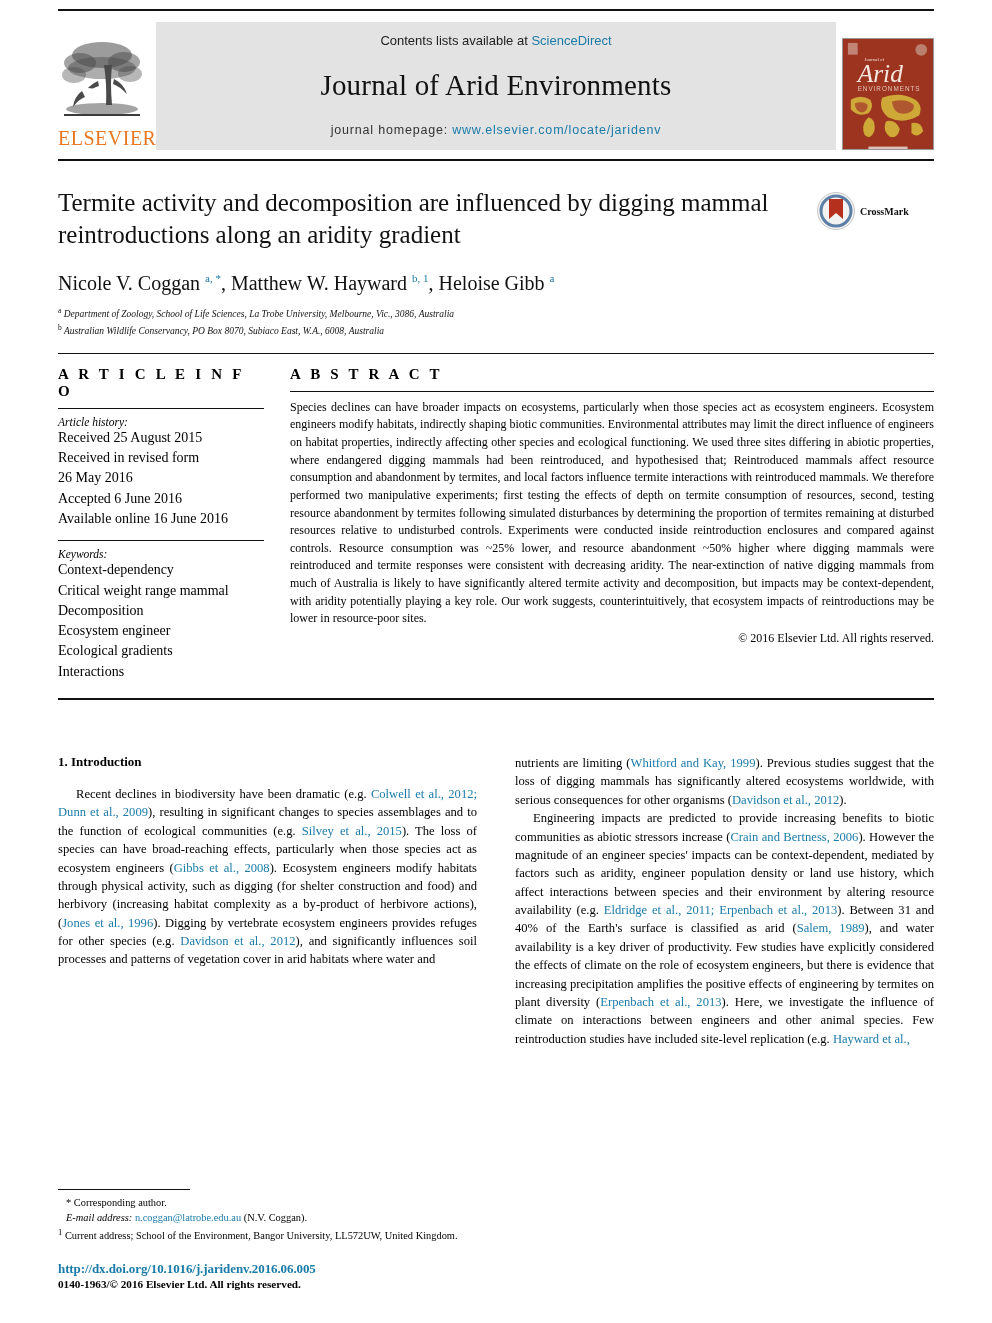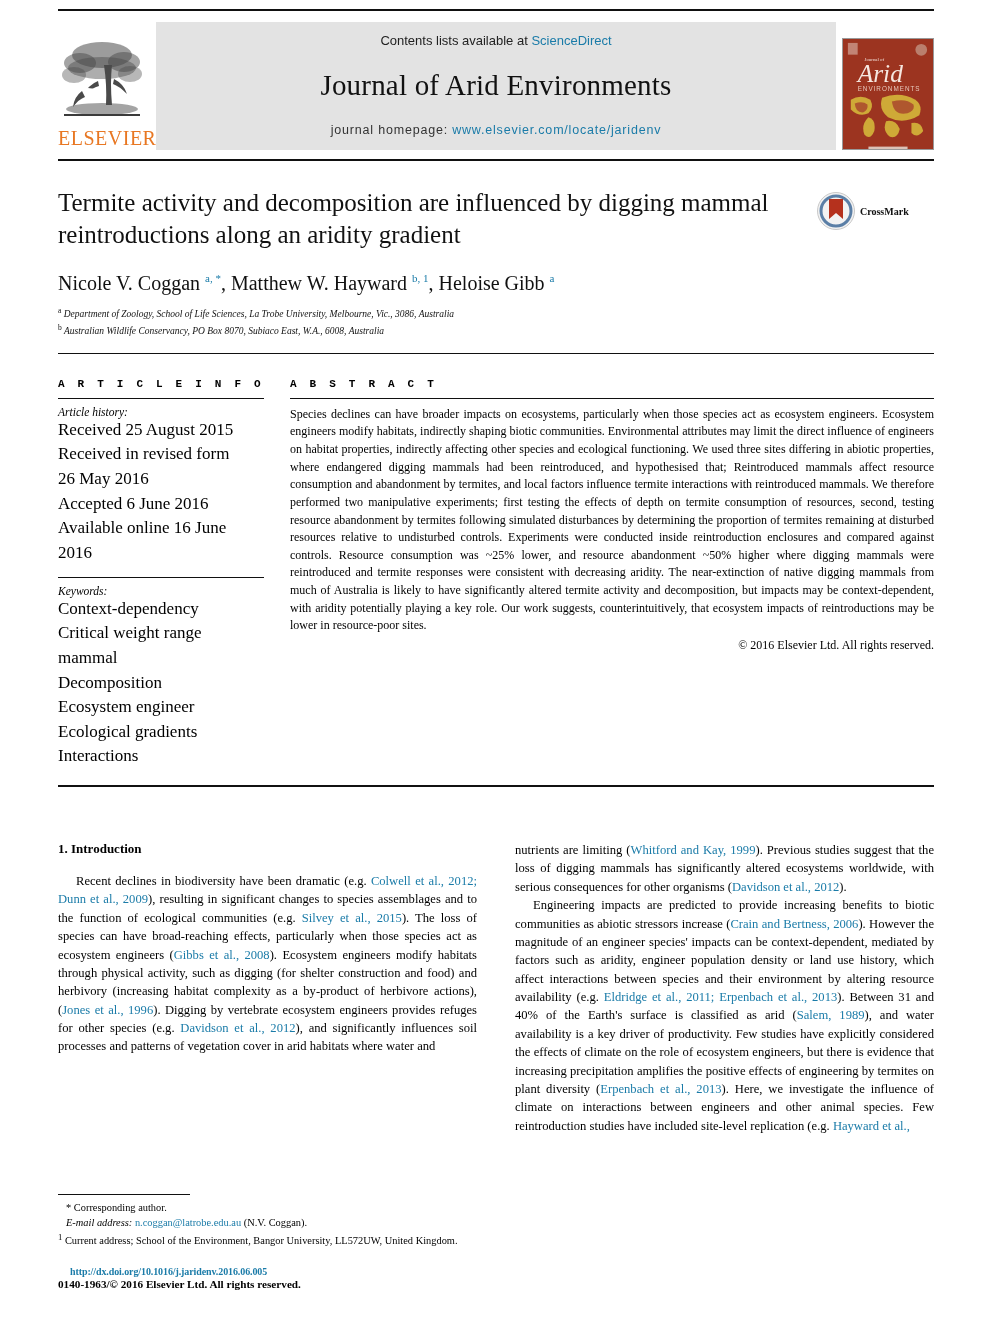--- a/index.html
+++ b/index.html
@@ -151,30 +151,29 @@
     font-weight: bold;
     color: #111;
   }
   .rule-title { border-top: 1.6px solid #111; margin-top: 14px; }
 
   
   .info-row { display: flex; margin-top: 12px; }
   .col-info { flex: 0 0 232px; padding-right: 26px; box-sizing: border-box; }
   .col-abstract { flex: 1 1 auto; }
   .sec-head {
-    font-family: Liberation Mono, monospace;
-    font-weight: bold;
-    font-size: 11px;
+    font-family: Liberation Serif, serif;
+    font-weight: bold;
+    font-size: 15px;
     letter-spacing: 3.2px;
-    margin-top: 12px;
   }
   .hr-thin { border-top: 1.3px solid #111; margin: 8px 0 7px 0; }
   .hr-thin2 { border-top: 1.3px solid #111; margin: 11px 0 7px 0; }
   .info-label { font-style: italic; font-size: 11.5px; }
-  .info-line { font-size: 17px; line-height: 1.45; }
+  .info-line { font-size: 14px; line-height: 1.45; }
   .abstract-body {
     font-size: 12px;
     line-height: 1.47;
     text-align: justify;
   }
   .copyright {
     text-align: right;
     font-size: 12px;
     margin-top: 3px;
   }
@@ -212,25 +211,24 @@
   .fn-rule { border-top: 1px solid #111; width: 132px; margin-bottom: 5px; }
   .fn {
     font-size: 10.4px;
     line-height: 1.5;
     text-align: justify;
   }
   .fn .ind { padding-left: 10px; display: block; text-indent: -2px; }
   .fn-italic { font-style: italic; }
   .doi-block { margin-top: 17px; }
   .doi {
-    font-size: 10px;
+    font-size: 13px;
     color: #1a7ba8;
     font-weight: bold;
     letter-spacing: -.1px;
-    margin-left: 12px;
   }
   .issn { font-size: 11.2px; font-weight: bold; margin-top: 1px; }
 </style>
 </head>
 <body>
 
 <div class="page">
 
   <div class="rule-top"></div>
 

